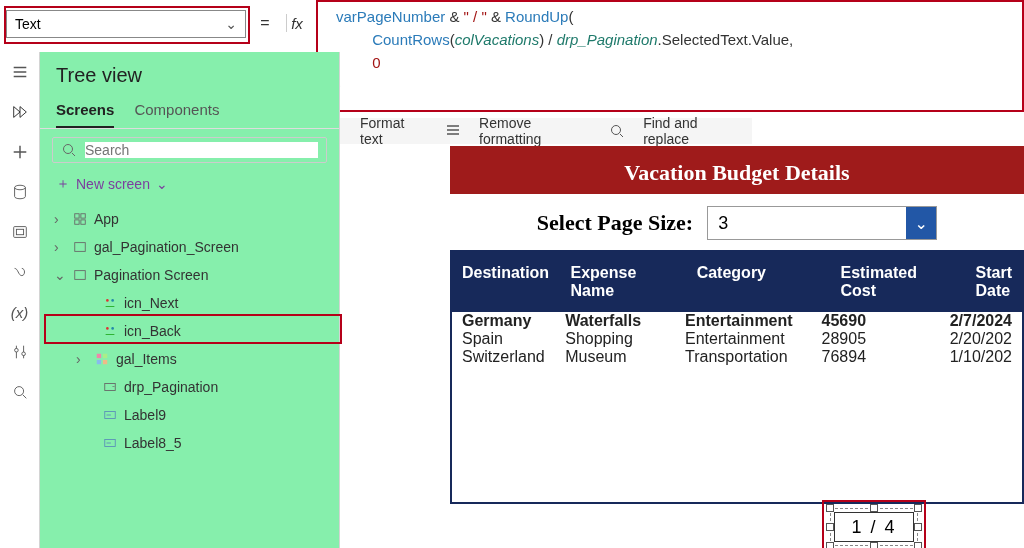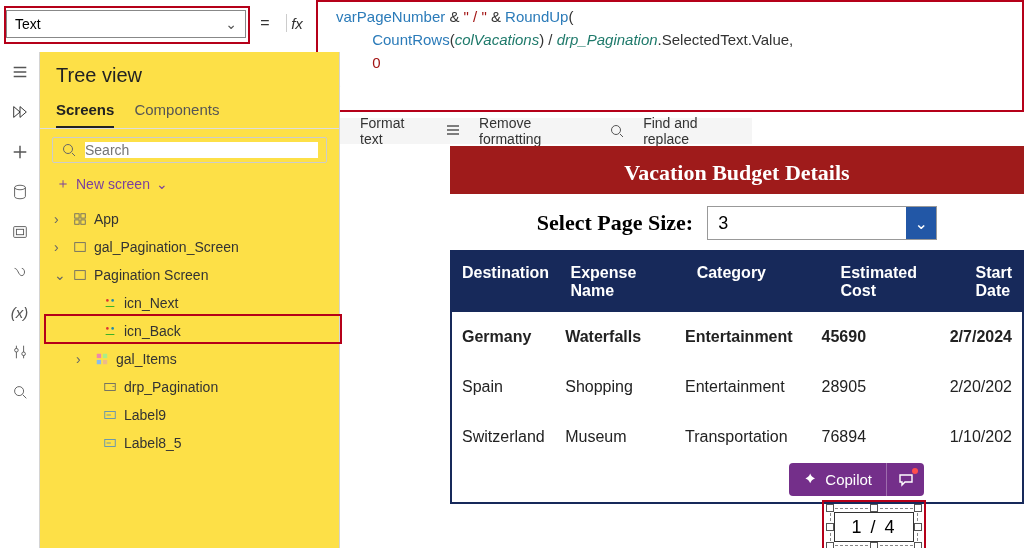--- a/index.html
+++ b/index.html
@@ -21,21 +21,21 @@
 .t-num { color: #a31515; }
 .t-plain { color: #333; }
 
 .fmt-bar { position: absolute; left: 316px; top: 118px; height: 26px; display: flex; align-items: center; gap: 18px; font-size: 14px; color: #333; background: #f5f5f5; padding: 0 10px; right: 272px; }
 .fmt-bar .ico { width: 16px; height: 16px; display: inline-flex; align-items: center; justify-content: center; color: #555; }
 
 .rail { position: absolute; left: 0; top: 52px; width: 40px; bottom: 0; border-right: 1px solid #d4d4d4; background: #fff; display: flex; flex-direction: column; align-items: center; padding-top: 10px; gap: 20px; }
 .rail .ic { width: 20px; height: 20px; color: #555; display: flex; align-items: center; justify-content: center; }
 .rail .ic.active { color: #222; }
 
-.panel { position: absolute; left: 40px; top: 52px; width: 300px; bottom: 0; border-right: 1px solid #d4d4d4; background: #fde047; display: flex; flex-direction: column; }
+.panel { position: absolute; left: 40px; top: 52px; width: 300px; bottom: 0; border-right: 1px solid #d4d4d4; background: #86efac; display: flex; flex-direction: column; }
 .panel-title { font-size: 20px; padding: 12px 16px 8px; color: #222; }
 .tabs { display: flex; gap: 20px; padding: 0 16px; border-bottom: 1px solid #ddd; }
 .tab { font-size: 15px; padding: 6px 0 8px; color: #555; cursor: pointer; }
 .tab.active { color: #222; border-bottom: 2px solid #222; font-weight: 600; }
 .searchwrap { padding: 8px 12px 4px; }
 .searchbox { display: flex; align-items: center; gap: 8px; border: 1px solid #ccc; padding: 4px 8px; border-radius: 2px; }
 .searchbox svg { width: 16px; height: 16px; color: #666; }
 .searchbox input { border: none; outline: none; font-size: 14px; flex: 1; }
 .newscreen { display: flex; align-items: center; gap: 6px; padding: 8px 16px; color: #7b3f9e; font-size: 14px; cursor: pointer; }
 .tree { flex: 1; overflow: auto; padding: 4px 0; }
@@ -54,21 +54,21 @@
 .sel-row .lbl { font-family: Georgia, serif; font-weight: bold; font-size: 22px; }
 .ddl { width: 230px; height: 34px; border: 1px solid #999; display: flex; align-items: center; position: relative; background: #fff; }
 .ddl .val { padding: 0 10px; font-size: 18px; }
 .ddl .btn { width: 30px; height: 100%; background: #2257a6; color: #fff; display: flex; align-items: center; justify-content: center; margin-left: auto; }
 
 .grid { border: 2px solid #17295a; margin: 0 0 0 0; }
 .grid-head { background: #17295a; color: #fff; display: flex; font-family: "Segoe UI", sans-serif; font-weight: 600; font-size: 16px; }
 .grid-head > div { padding: 12px 10px; }
 .c1 { width: 120px; } .c2 { width: 140px; } .c3 { width: 160px; } .c4 { width: 150px; } .c5 { flex: 1; }
 .grid-body .row { display: flex; font-size: 16px; color: #222; }
-.grid-body .row > div { padding: 16px 10px; }
+.grid-body .row > div { padding: 0 10px; }
 .grid-body .row:first-child { font-weight: 600; }
 .grid-body { min-height: 190px; background: #fff; }
 
 .copilot { position: absolute; right: 100px; bottom: 52px; display: flex; }
 .cp-btn { background: #742f8a; color: #fff; display: flex; align-items: center; gap: 6px; padding: 8px 14px; font-size: 15px; border-radius: 4px 0 0 4px; }
 .cp-side { background: #742f8a; color: #fff; display: flex; align-items: center; justify-content: center; width: 38px; border-left: 1px solid rgba(255,255,255,.3); border-radius: 0 4px 4px 0; position: relative; }
 .cp-side::after { content: ""; position: absolute; top: 5px; right: 6px; width: 6px; height: 6px; background: #ff4e4e; border-radius: 50%; }
 
 .pager { position: absolute; right: 110px; bottom: 6px; width: 80px; height: 30px; border: 1px solid #333; display: flex; align-items: center; justify-content: center; font-size: 18px; letter-spacing: 2px; background: #fff; }
 .pager-sel { position: absolute; right: 102px; bottom: -2px; width: 96px; height: 46px; pointer-events: none; }
@@ -321,33 +321,20 @@
       <div class="row">
         <div class="c1">Switzerland</div>
         <div class="c2">Museum</div>
         <div class="c3">Transportation</div>
         <div class="c4">76894</div>
         <div class="c5">1/10/202</div>
       </div>
     </div>
   </div>
 
-  <div class="copilot">
-    <div class="cp-btn">
-      <svg width="16" height="16" viewBox="0 0 16 16">
-          <path d="M4 2c1 3 3 5 6 6-3 1-5 3-6 6-1-3-3-5-6-6 3-1 5-3 6-6z" transform="translate(4,0) scale(.8)" fill="#fff"></path>
-        </svg>
-      <span>Copilot</span>
-    </div>
-    <div class="cp-side">
-      <svg width="16" height="16" viewBox="0 0 16 16">
-          <path d="M2 3h12v7H7l-3 3V10H2z" fill="none" stroke="#fff" stroke-width="1.4"></path>
-        </svg>
-    </div>
-  </div>
 
   <div class="pager">1 / 4</div>
   <div class="pager-sel">
     <span class="h tl"></span>
       <span class="h tm"></span>
       <span class="h tr"></span>
     <span class="h lm"></span>
       <span class="h rm"></span>
     <span class="h bl"></span>
       <span class="h bm"></span>

